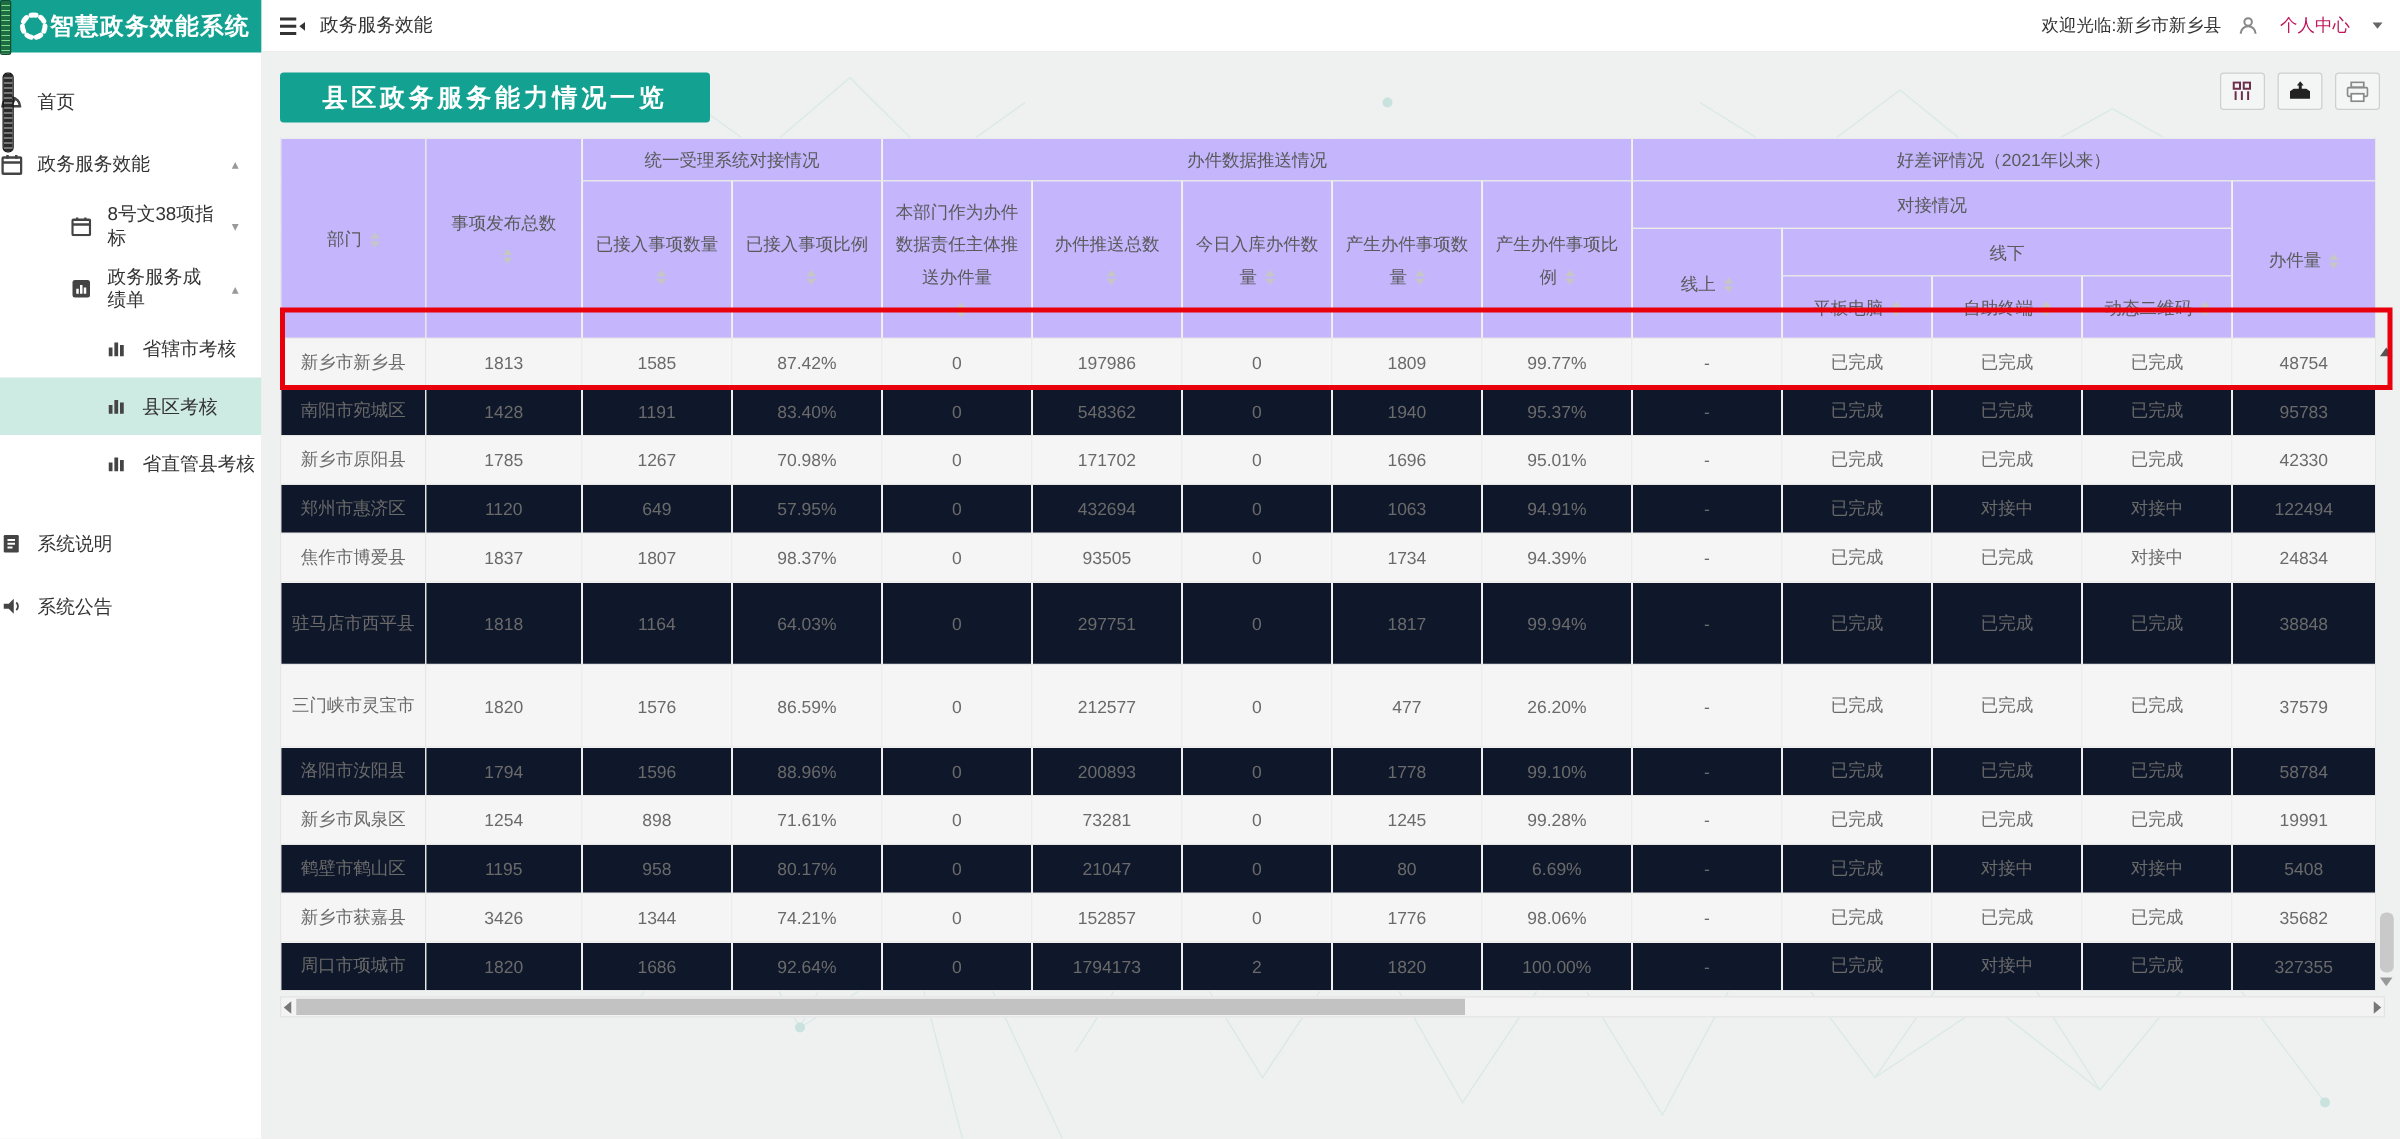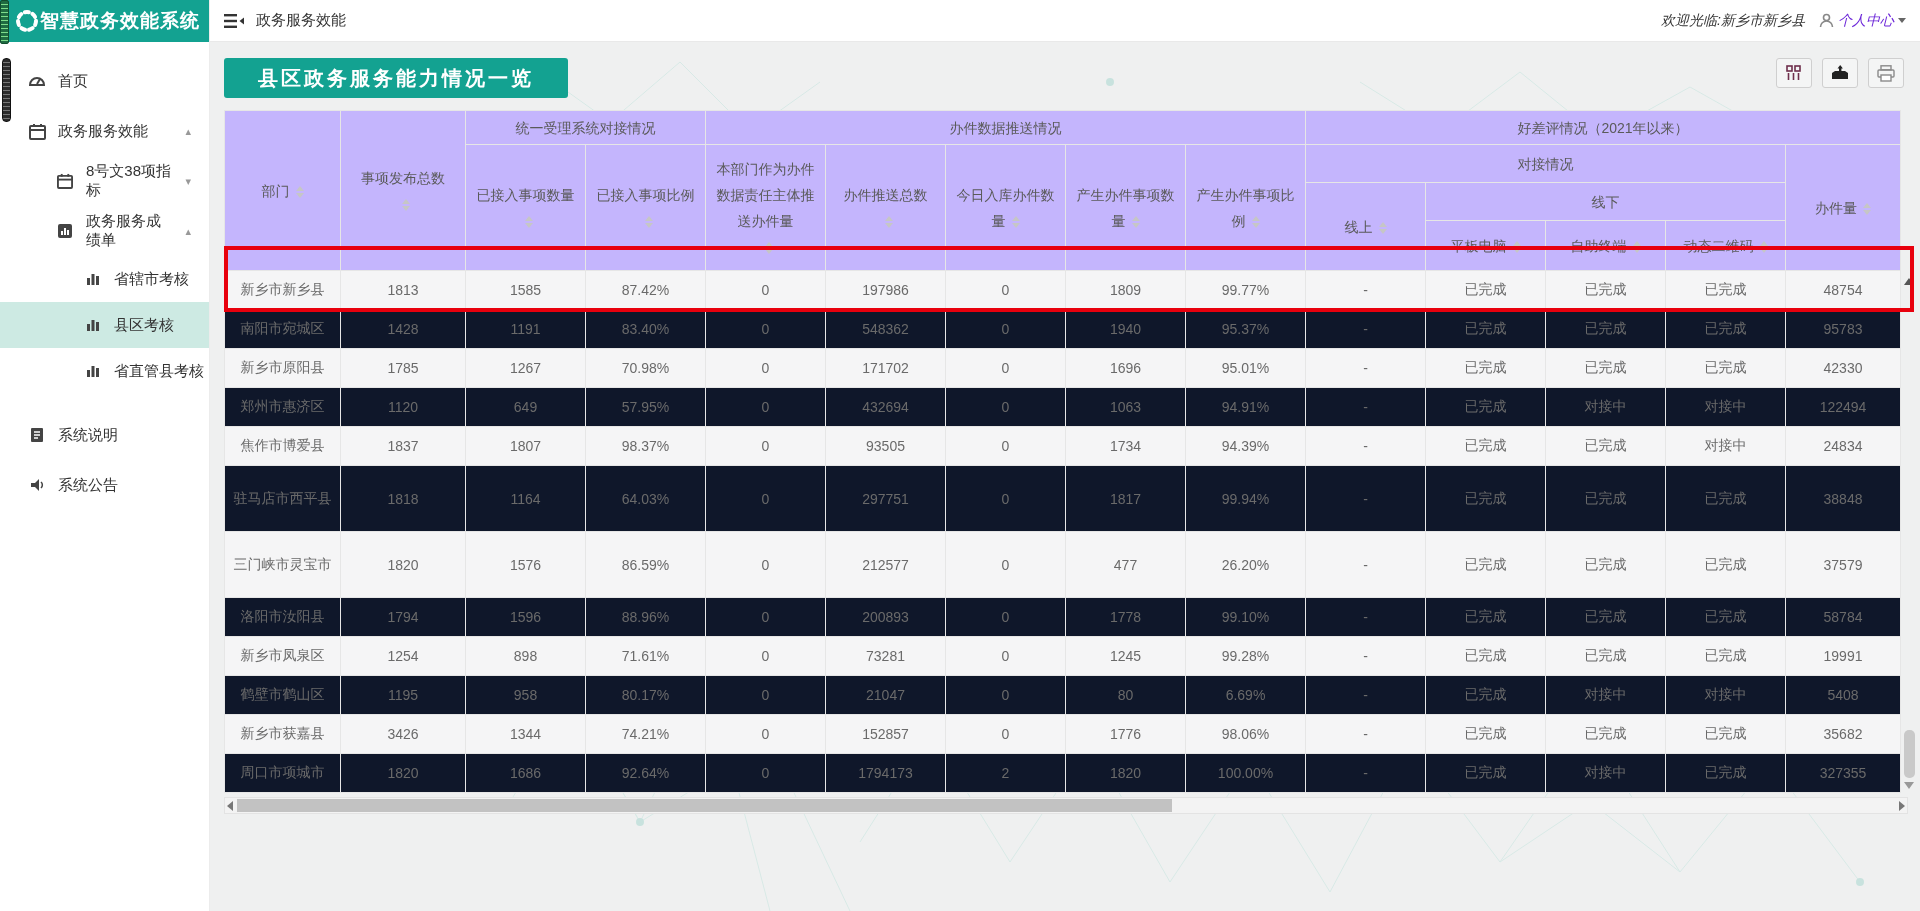--- a/index.html
+++ b/index.html
@@ -10,34 +10,34 @@
   .edge-top { position:absolute; left:0; top:0; width:9px; height:44px; border-radius:2px; z-index:60;
     background:repeating-linear-gradient(180deg,#1f6b42 0 3px,#7ddc8a 3px 4px); border:1px solid #114d2e; }
   .edge-mid { position:absolute; left:2px; top:58px; width:9px; height:64px; border-radius:4px; z-index:60;
     background:repeating-linear-gradient(180deg,#2b2b2b 0 3px,#777 3px 4px); border:1px solid #111; }
 
   
   .sidebar { width:210px; height:911px; background:#fff; flex:0 0 210px; border-right:1px solid #ececec; }
   .logo { height:42px; background:#13a291; color:#fff; display:flex; align-items:center; padding-left:14px; gap:0; }
   .logo-title { font-size:19px; font-weight:bold; letter-spacing:1px; }
   .nav { padding-top:14px; }
-  .nav-item { display:flex; align-items:center; height:50px; padding-left:28px; gap:12px; font-size:15px; color:#333; cursor:pointer; }
+  .nav-item { display:flex; align-items:center; height:50px; gap:12px; font-size:15px; color:#333; cursor:pointer; }
   .nav-item .ic { width:18px; height:18px; flex:0 0 18px; display:flex; align-items:center; justify-content:center; }
   .lvl2 { padding-left:56px; height:50px; }
   .lvl3 { padding-left:84px; height:46px; }
   .nav-item.active { background:#cdeae3; }
   .nav-caret { margin-left:auto; margin-right:18px; color:#999; font-size:11px; }
   .nav-gap { height:16px; }
 
   
   .main { flex:1; display:flex; flex-direction:column; }
   .topbar { height:42px; background:#fff; display:flex; align-items:center; padding:0 14px; border-bottom:1px solid #e9e9e9; }
   .crumb { font-size:15px; color:#333; margin-left:12px; }
-  .top-right { margin-left:auto; display:flex; align-items:flex-start; gap:14px; font-size:14px; color:#333;font-style:italic; }
-  .user-link { display:flex; align-items:center; gap:4px; color:#6d28d9; cursor:pointer; }
+  .top-right { margin-left:auto; display:flex; align-items:flex-start; gap:14px; font-size:14px; color:#333; }
+  .user-link { display:flex; align-items:center; gap:18px; color:#be185d; cursor:pointer; }
   .caret-down-sm { width:0; height:0; border-left:4px solid transparent; border-right:4px solid transparent; border-top:5px solid #666; }
 
   
   .content { flex:1; position:relative; background:#eff0f0; overflow:hidden; }
   .bg-art { position:absolute; inset:0; pointer-events:none; }
   .content-head { display:flex; align-items:flex-start; padding:16px 12px 0 14px; position:relative; }
   .banner { width:344px; height:40px; background:#13a291; border-radius:3px; color:#fff; font-size:20px; font-weight:bold;
     display:flex; align-items:center; justify-content:center; letter-spacing:3px; }
   .tools { margin-left:auto; display:flex; gap:10px; padding-right:4px; }
   .tool-btn { width:36px; height:30px; border:1px solid #cfcfcf; border-radius:3px; background:rgba(255,255,255,.35);

